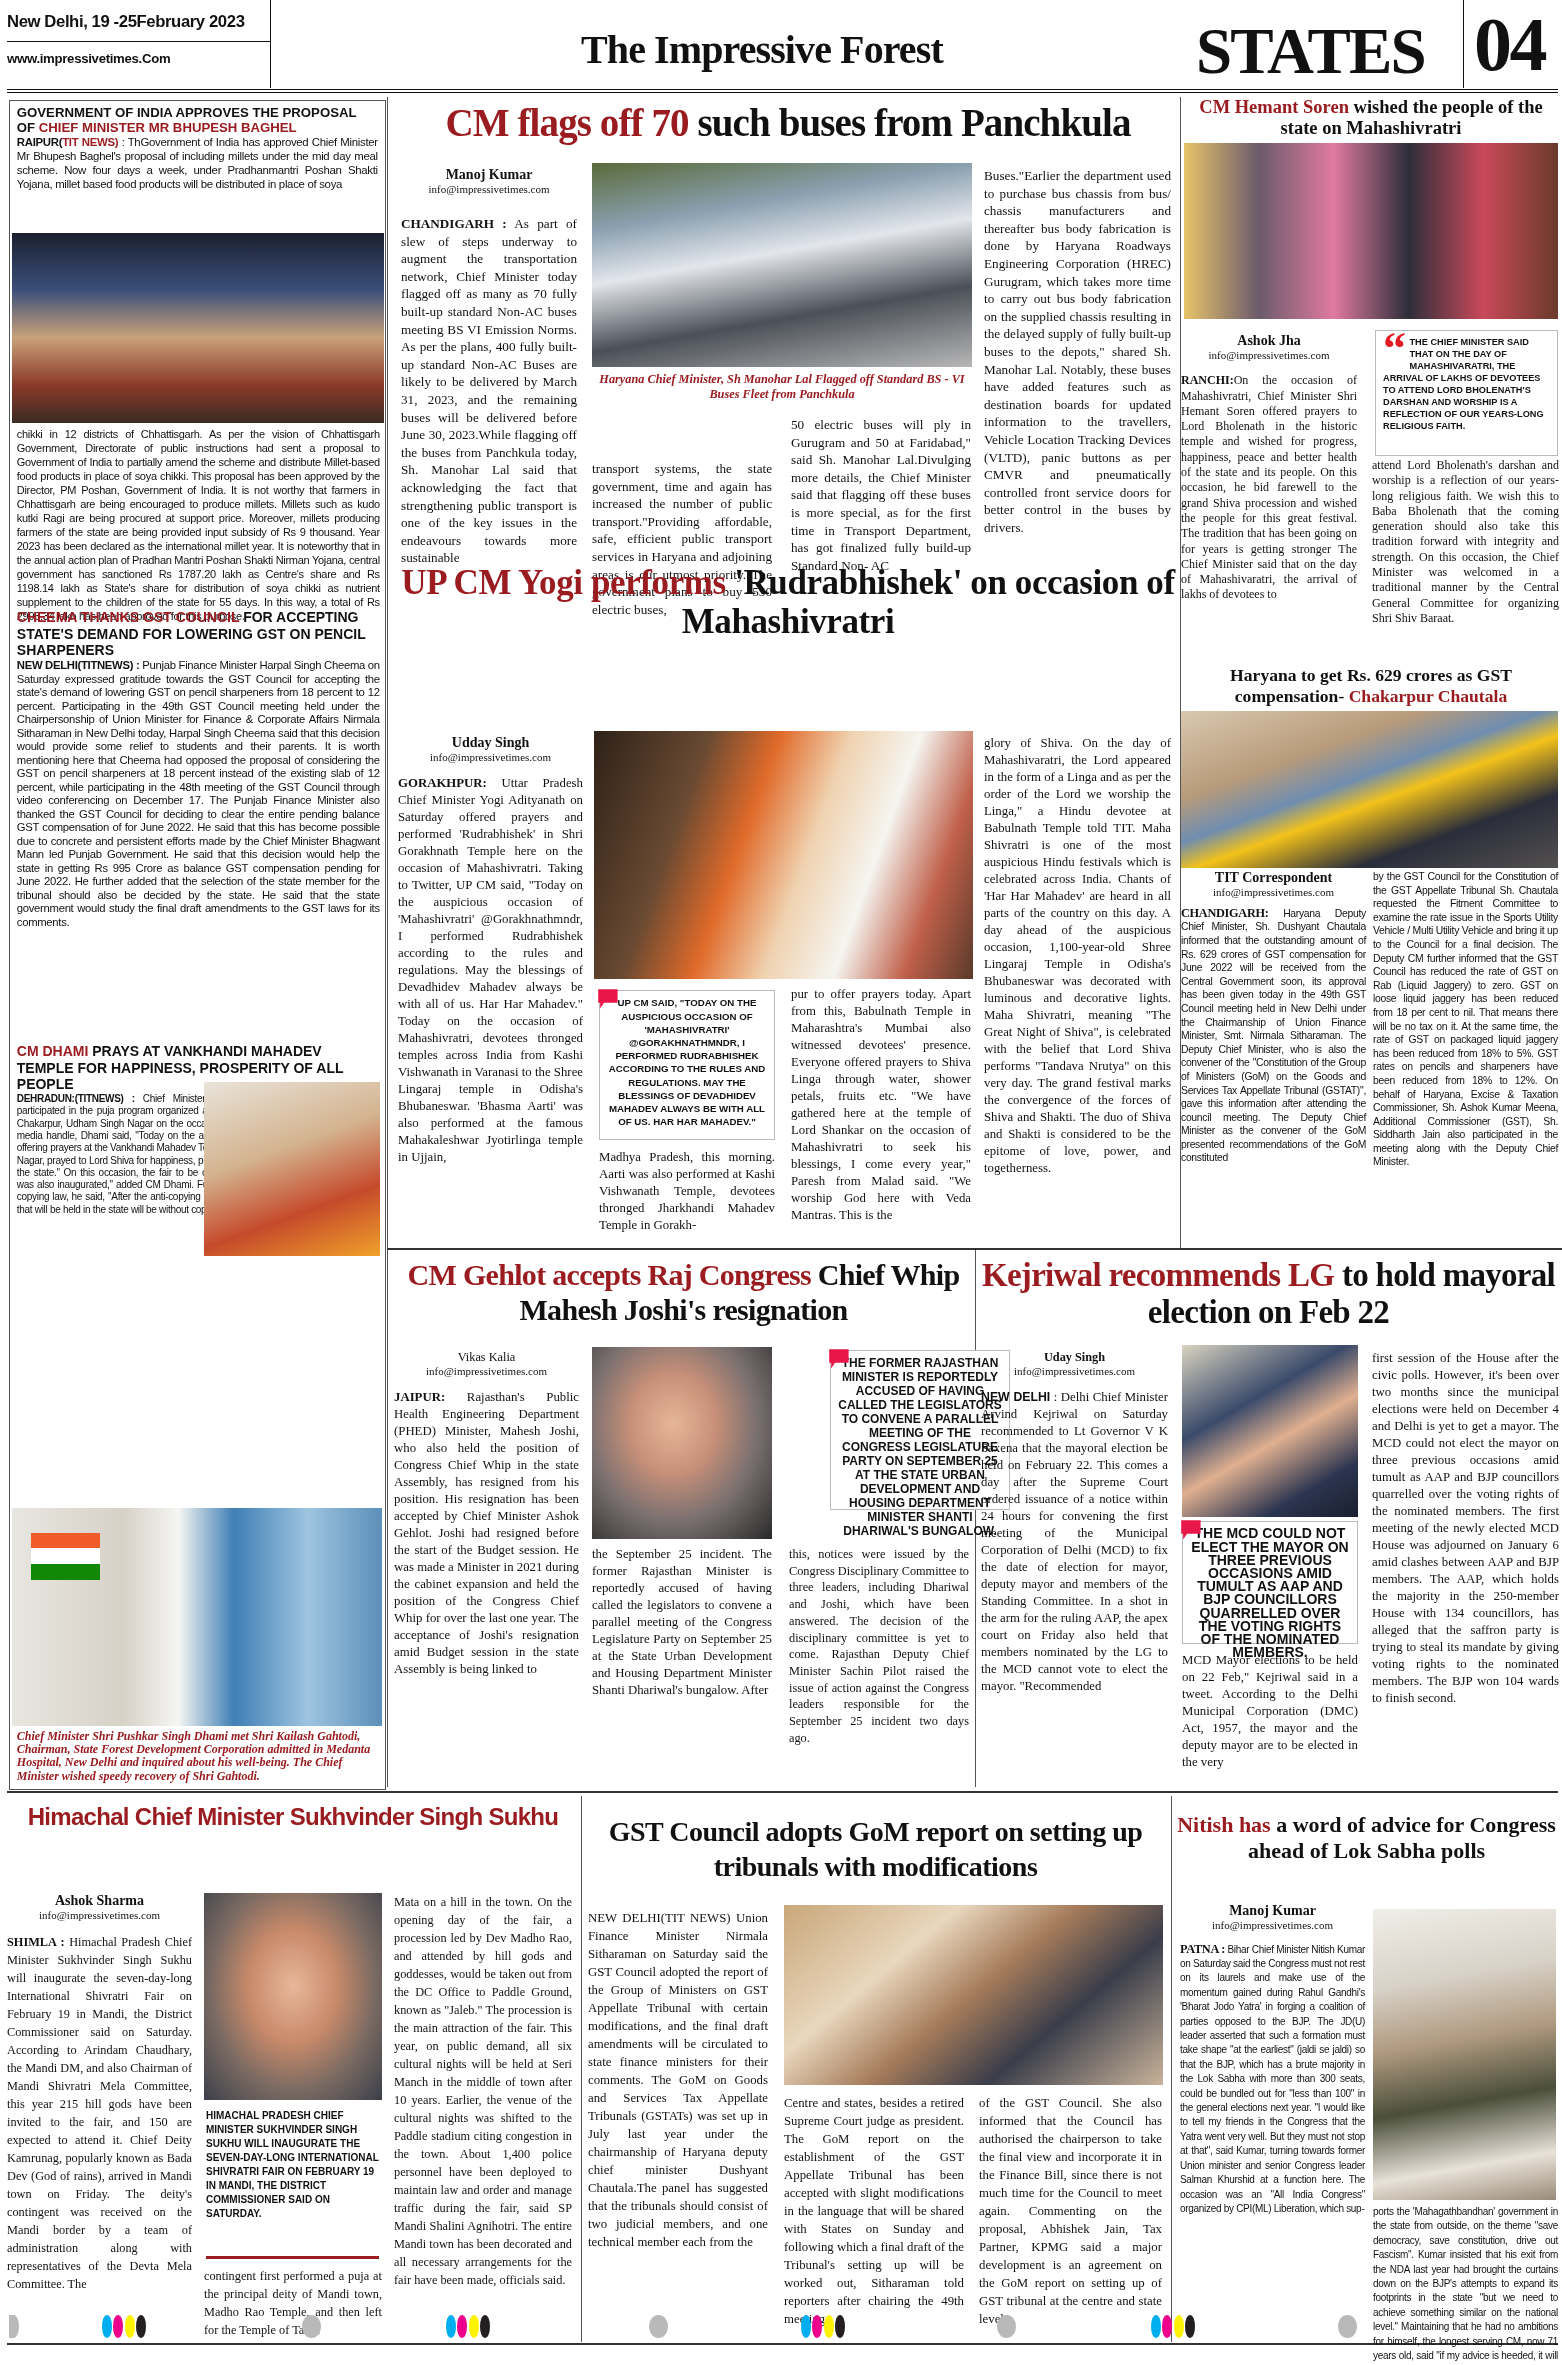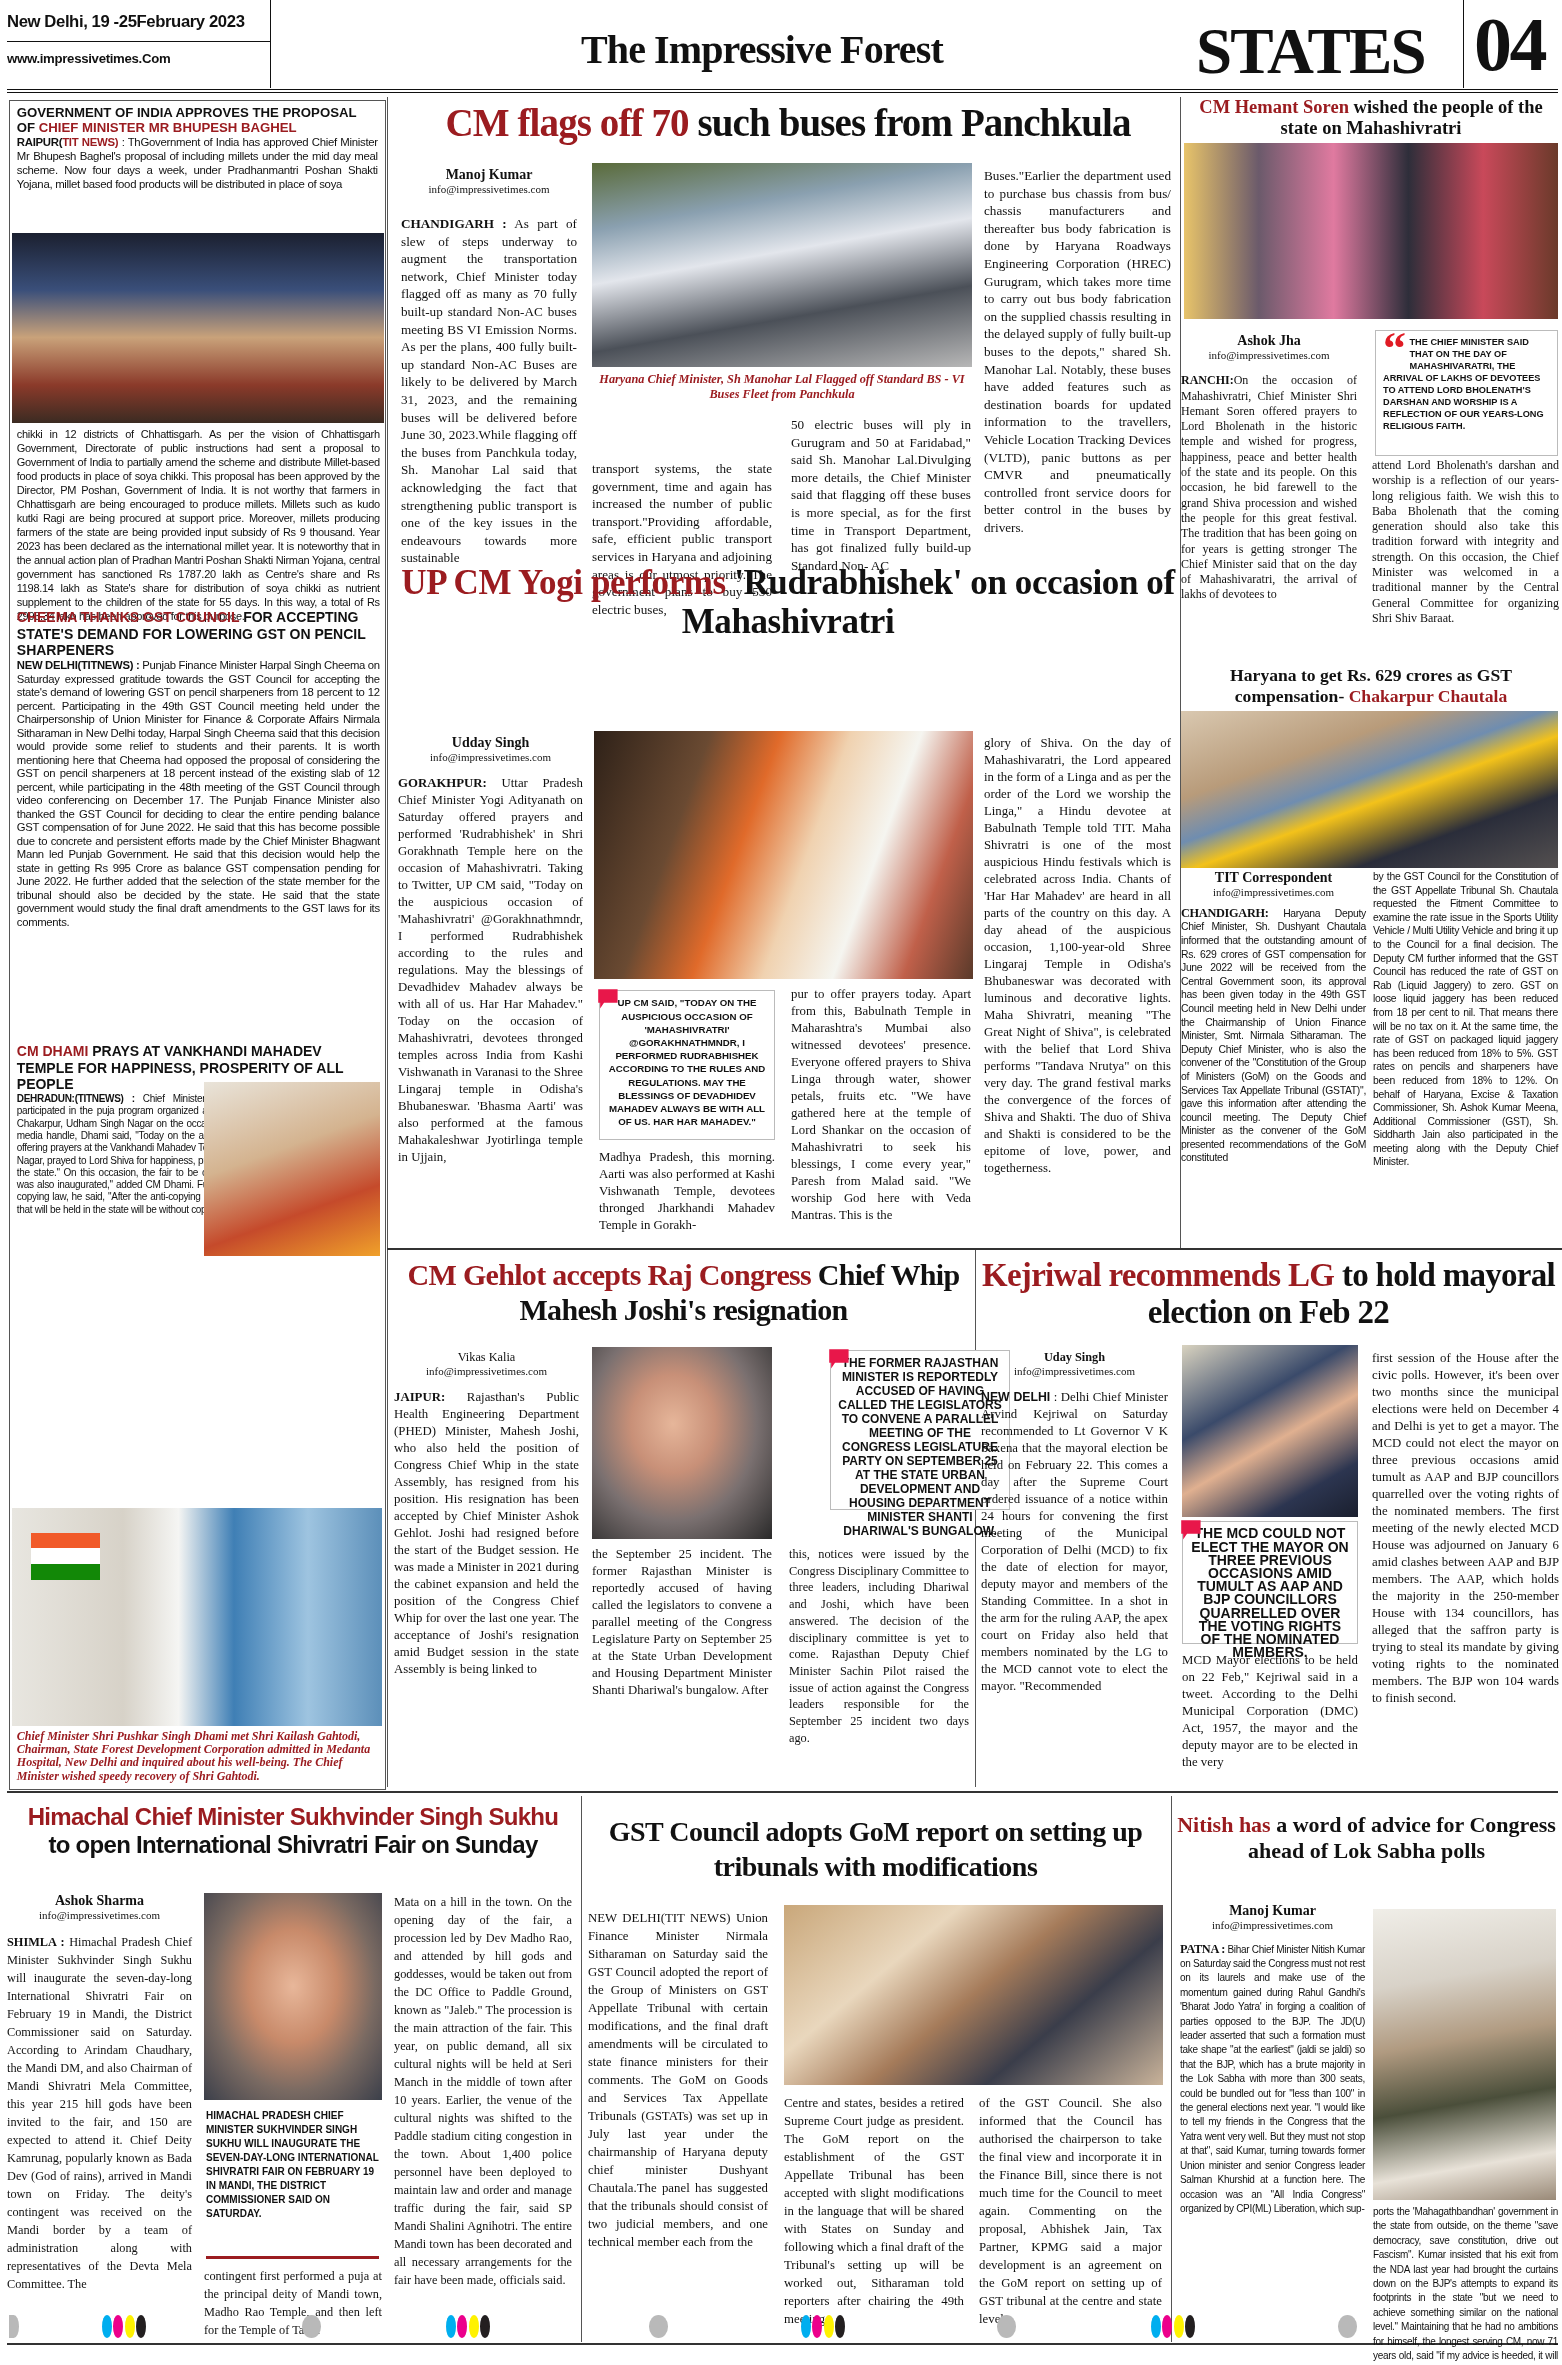--- a/index.html
+++ b/index.html
@@ -188,21 +188,20 @@
 <div class="photo" style="left:1182px;top:1345px;width:176px;height:172px;background:linear-gradient(150deg,#d9d3c0 0%,#3a4a6a 35%,#e0b090 55%,#2c3550 80%,#1a1f2e 100%);"></div>
 <div class="quote" style="left:1182px;top:1521px;width:176px;height:123px;font-size:14px;line-height:13.2px;text-align:center;">
   <span class="mark"></span>
   <span>The MCD could not elect the mayor on three previous occasions amid tumult as AAP and BJP councillors quarrelled over the voting rights of the nominated members.</span>
 </div>
 <div class="abs text" style="left:1182px;top:1652px;width:176px;font-size:12.8px;line-height:17px;">MCD Mayor elections to be held on 22 Feb," Kejriwal said in a tweet. According to the Delhi Municipal Corporation (DMC) Act, 1957, the mayor and the deputy mayor are to be elected in the very</div>
 <div class="abs text" style="left:1372px;top:1350px;width:187px;font-size:12.8px;line-height:17px;">first session of the House after the civic polls. However, it's been over two months since the municipal elections were held on December 4 and Delhi is yet to get a mayor. The MCD could not elect the mayor on three previous occasions amid tumult as AAP and BJP councillors quarrelled over the voting rights of the nominated members. The first meeting of the newly elected MCD House was adjourned on January 6 amid clashes between AAP and BJP members. The AAP, which holds the majority in the 250-member House with 134 councillors, has alleged that the saffron party is trying to steal its mandate by giving voting rights to the nominated members. The BJP won 104 wards to finish second.</div>
 
 <div class="abs h-sans" style="left:7px;top:1803px;width:572px;text-align:center;font-size:24px;line-height:28px;letter-spacing:-0.7px;">
   <div class="red">Himachal Chief Minister Sukhvinder Singh Sukhu</div>
-  <div>to open International Shivratri Fair on Sunday</div>
 </div>
 <div class="abs" style="left:7px;top:1893px;width:185px;">
   <div class="byline">Ashok Sharma</div>
   <div class="email">info@impressivetimes.com</div>
   <div class="text" style="margin-top:12.3px;font-size:12.3px;line-height:18px;">
     <b>SHIMLA :</b><span> Himachal Pradesh Chief Minister Sukhvinder Singh Sukhu will inaugurate the seven-day-long International Shivratri Fair on February 19 in Mandi, the District Commissioner said on Saturday. According to Arindam Chaudhary, the Mandi DM, and also Chairman of Mandi Shivratri Mela Committee, this year 215 hill gods have been invited to the fair, and 150 are expected to attend it. Chief Deity Kamrunag, popularly known as Bada Dev (God of rains), arrived in Mandi town on Friday. The deity's contingent was received on the Mandi border by a team of administration along with representatives of the Devta Mela Committee. The</span>
   </div>
 </div>
 <div class="photo" style="left:204px;top:1893px;width:178px;height:207px;background:radial-gradient(ellipse at 50% 45%,#e8b79a 0%,#c88a6a 35%,#7a6a62 65%,#3b3f4a 100%);"></div>
 <div class="abs" style="left:206px;top:2109px;width:173px;height:150px;font-family:'Liberation Sans',sans-serif;font-weight:bold;font-size:10px;line-height:14px;text-transform:uppercase;border-bottom:3.5px solid #9b1c20;padding-bottom:5.3px;">Himachal Pradesh Chief Minister Sukhvinder Singh Sukhu will inaugurate the seven-day-long International Shivratri Fair on February 19 in Mandi, the District Commissioner said on Saturday.</div>

